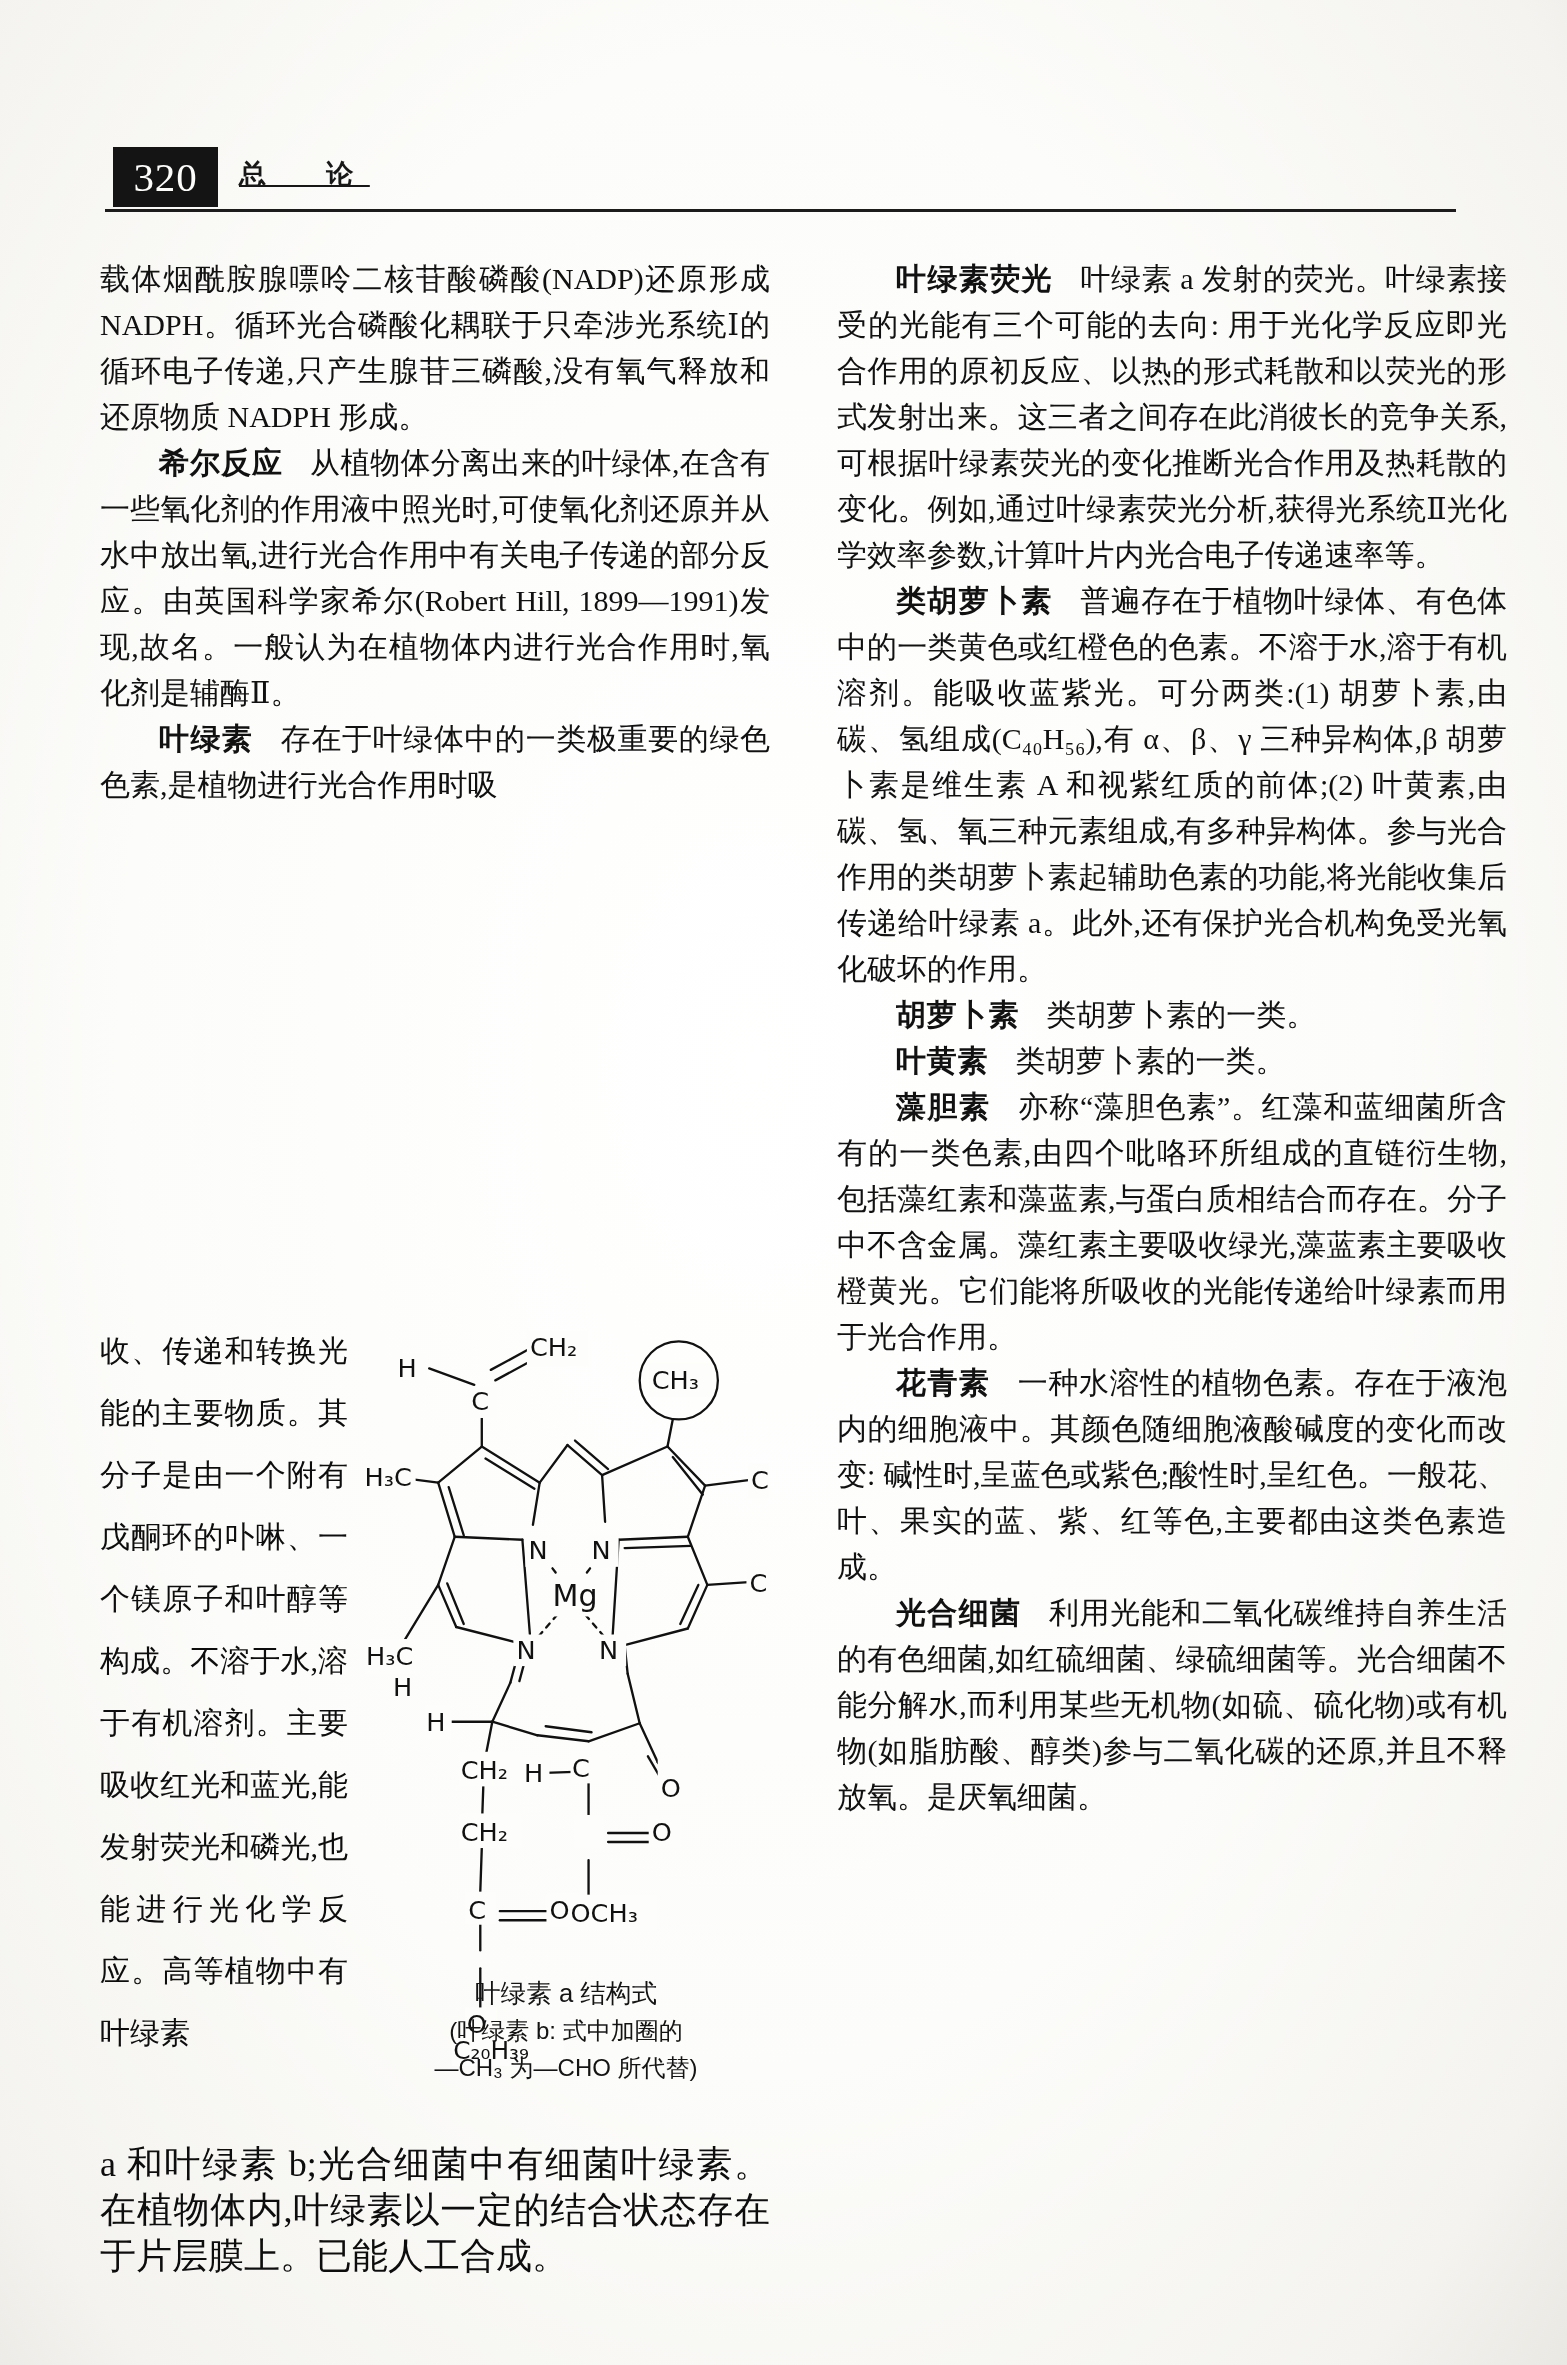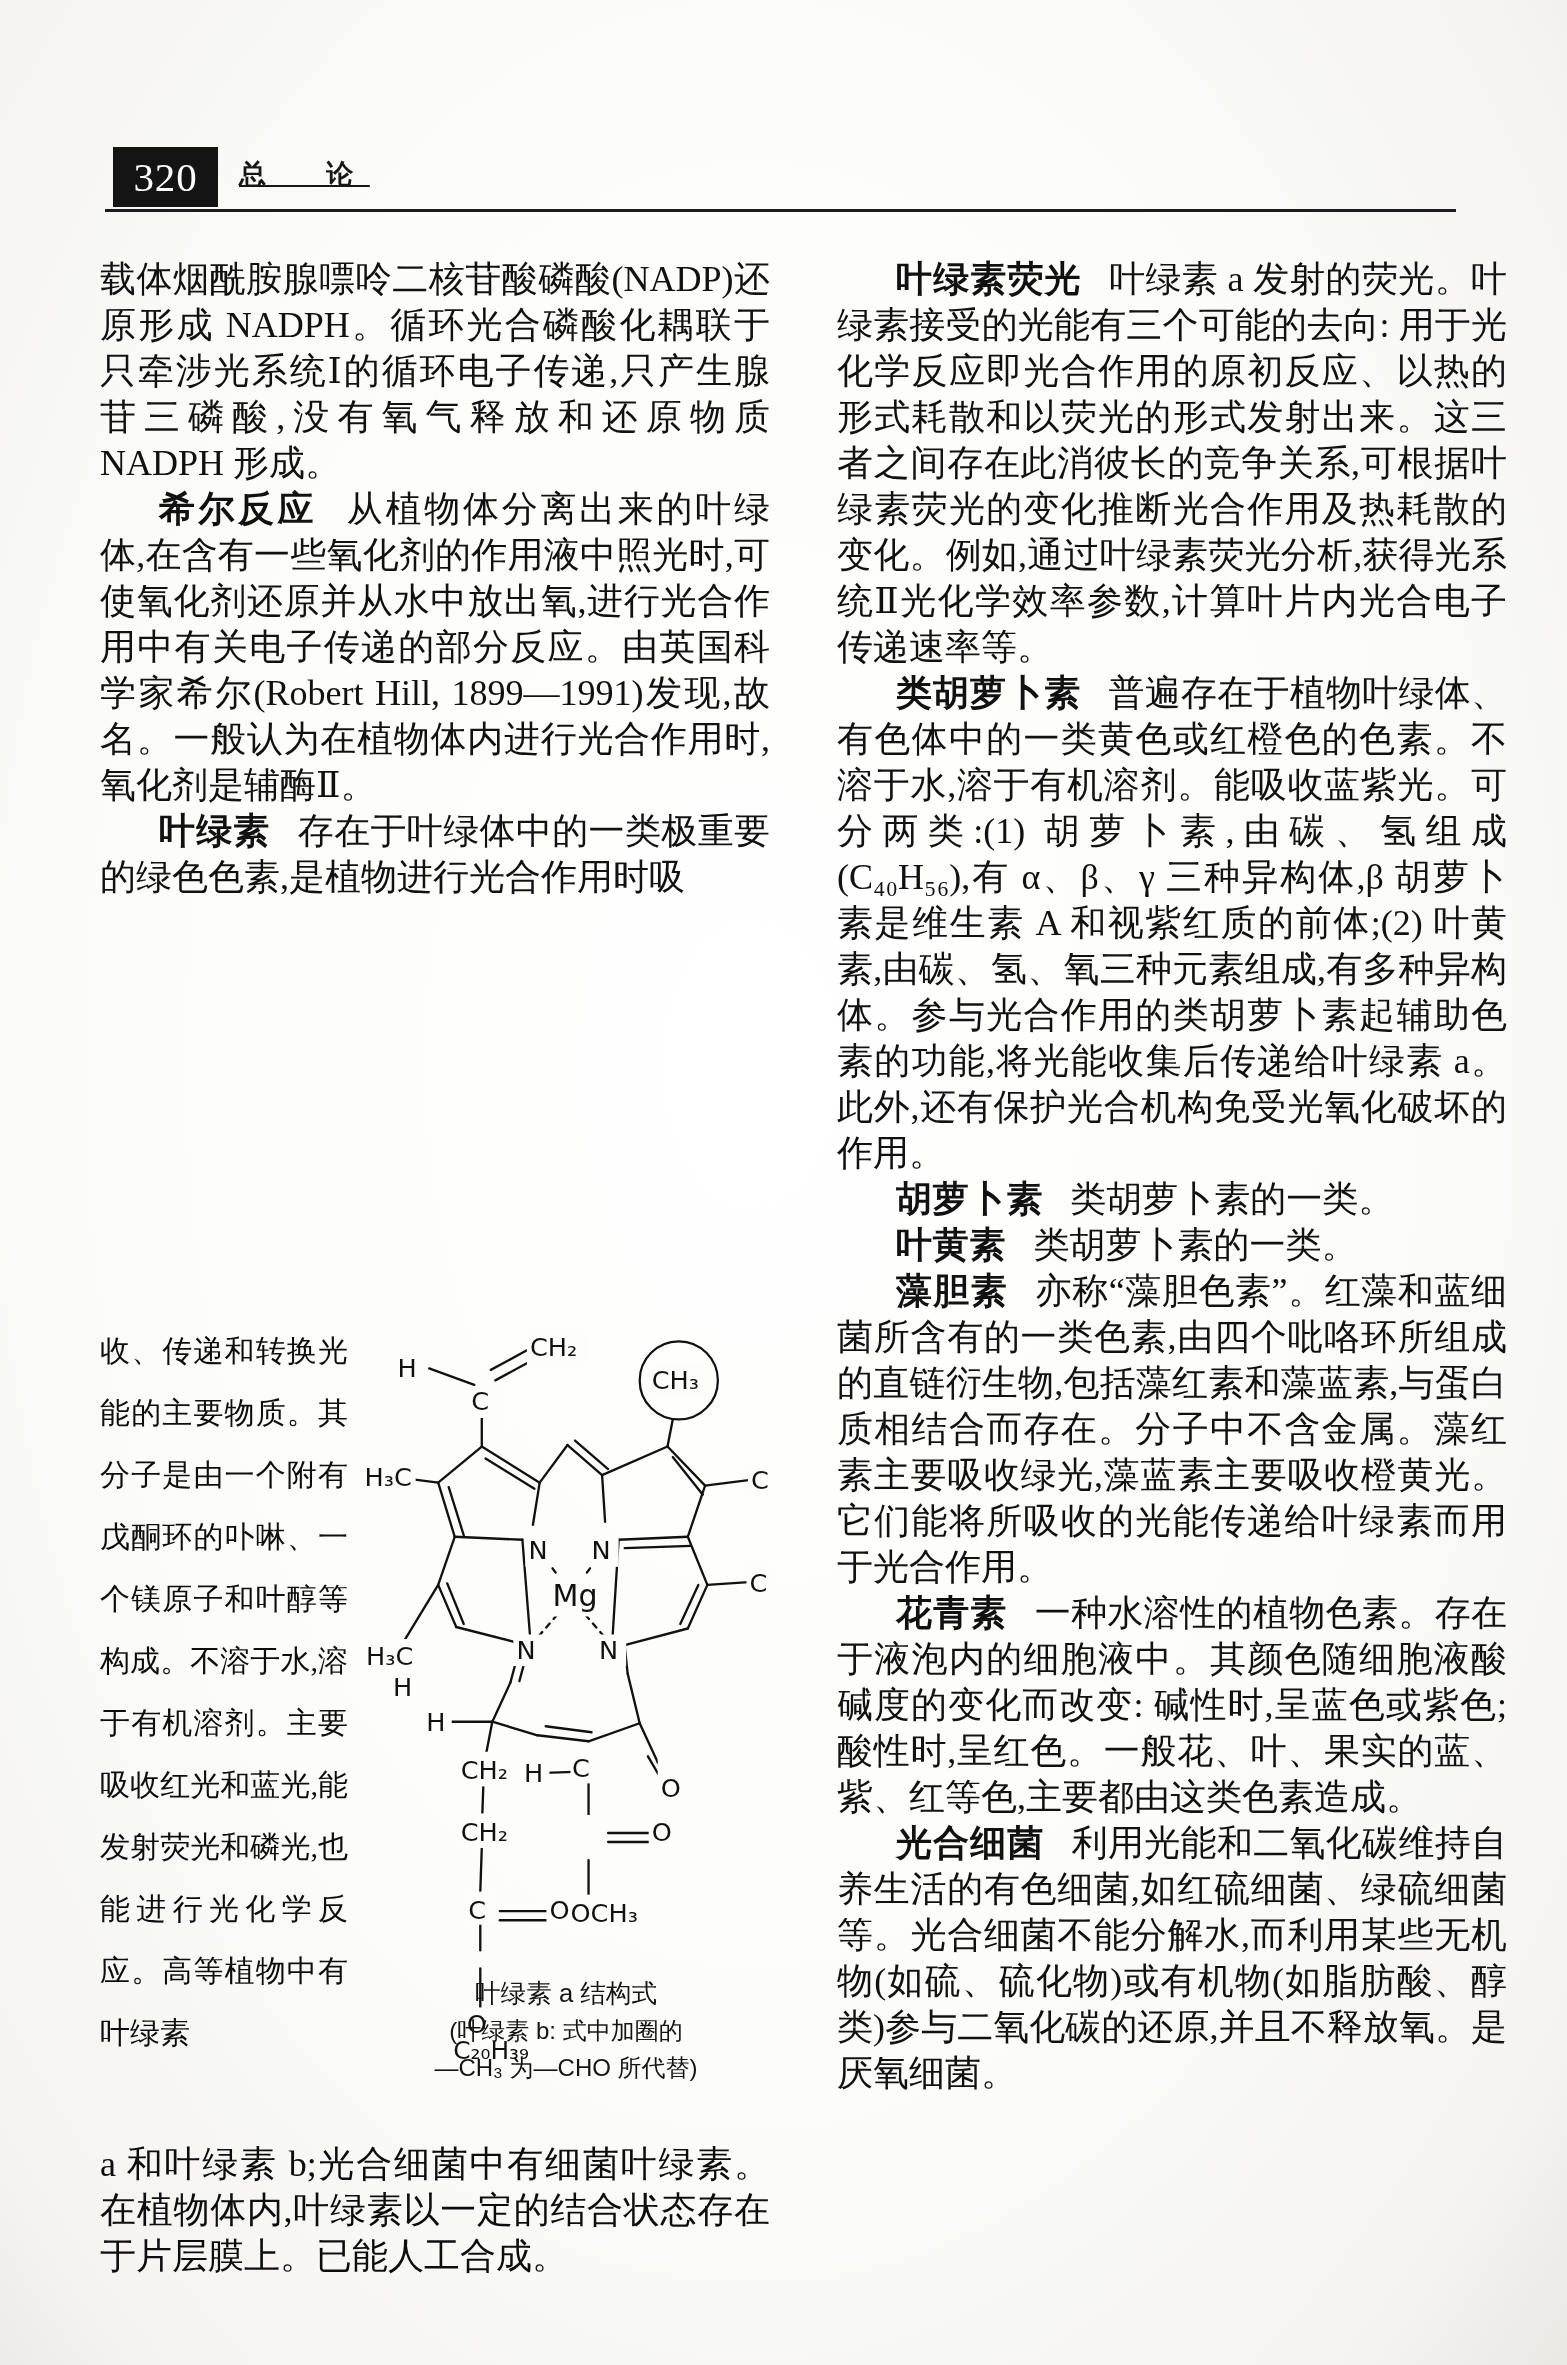--- a/index.html
+++ b/index.html
@@ -49,21 +49,21 @@
   .rule{
     position:absolute;left:105px;top:209px;
     width:1351px;height:3px;
     background:#1c1c1c;
   }
   
   .col{
     position:absolute;
     top:256px;
     width:670px;
-    font-size:36px;
+    font-size:30px;
     line-height:46px;
     text-align:justify;
     text-justify:inter-character;
     color:#111;
   }
   .col-left{left:100px;}
   .col-right{left:837px;}
   .col p{margin:0;}
   .ind{text-indent:0;}
   .p-indent{text-indent:59px;}

